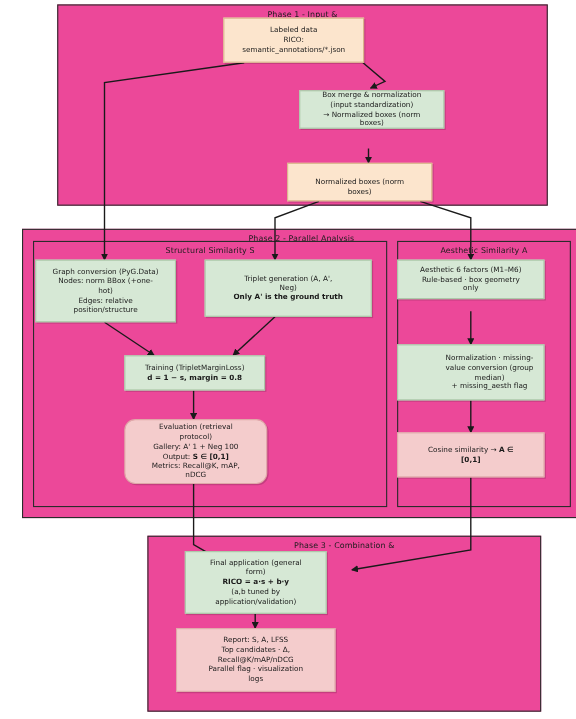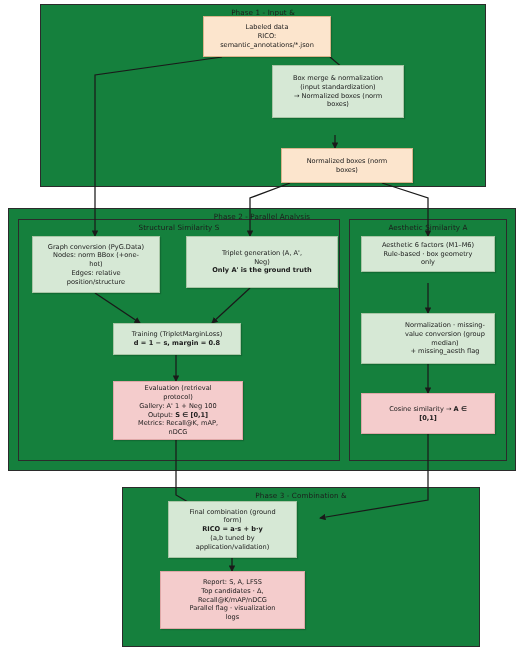--- a/index.html
+++ b/index.html
@@ -18,23 +18,24 @@
   svg#edges {
     position: absolute;
     left: 0;
     top: 0;
     width: 524px;
     height: 654px;
     pointer-events: none;
   }
   .cluster {
     position: absolute;
-    background: #15803d;
+    background: #ec4899;
     border: 1.3px solid #2b2b2b;
     box-sizing: border-box;
+    margin-left: 12px;
   }
   .cluster-label {
     position: absolute;
     left: 0;
     right: 0;
     text-align: center;
     font-size: 7.2px;
     color: #1c1c1c;
     letter-spacing: 0.1px;
     white-space: nowrap;
@@ -121,30 +122,30 @@
   </svg>
 
   <div class="node n-orange" style="left:203px; top:16px; width:128px; height:41px;">
     <span class="txt">
         <span style="display:block">Labeled data</span>
         <span style="display:block">RICO:</span>
         <span style="display:block">semantic_annotations/*.json</span>
       </span>
   </div>
 
-  <div class="node n-green" style="left:272px; top:65px; width:132px; height:53px;">
+  <div class="node n-green" style="left:272px; top:82px; width:132px; height:35px;">
     <span class="txt">
         <span style="display:block">Box merge &amp; normalization</span>
         <span style="display:block">(input standardization)</span>
         <span style="display:block">→ Normalized boxes (norm</span>
         <span style="display:block">boxes)</span>
       </span>
   </div>
 
-  <div class="node n-orange" style="left:281px; top:148px; width:132px; height:35px;">
+  <div class="node n-orange" style="left:261px; top:148px; width:132px; height:35px;align-items:flex-end;">
     <span class="txt">
         <span style="display:block">Normalized boxes (norm</span>
         <span style="display:block">boxes)</span>
       </span>
   </div>
 
   <div class="node n-green" style="left:32px; top:236px; width:128px; height:57px;">
     <span class="txt">
         <span style="display:block">Graph conversion (PyG.Data)</span>
         <span style="display:block">Nodes: norm BBox (+one-</span>
@@ -162,21 +163,21 @@
       </span>
   </div>
 
   <div class="node n-green" style="left:113px; top:323px; width:128px; height:32px;">
     <span class="txt">
         <span style="display:block">Training (TripletMarginLoss)</span>
         <span class="b" style="display:block">d = 1 − s, margin = 0.8</span>
       </span>
   </div>
 
-  <div class="node n-pink" style="left:113px; top:381px; width:130px; height:59px;">
+  <div class="node n-pink" style="left:113px; top:381px; width:130px; height:59px;border-radius:10px;">
     <span class="txt">
         <span style="display:block">Evaluation (retrieval</span>
         <span style="display:block">protocol)</span>
         <span style="display:block">Gallery: A' 1 + Neg 100</span>
         <span style="display:block">Output: <b>S ∈ [0,1]</b></span>
         <span style="display:block">Metrics: Recall@K, mAP,</span>
         <span style="display:block">nDCG</span>
       </span>
   </div>
 
@@ -199,21 +200,21 @@
 
   <div class="node n-pink" style="left:361px; top:393px; width:134px; height:41px;">
     <span class="txt">
         <span style="display:block">Cosine similarity → <b>A ∈</b></span>
         <span style="display:block;font-weight:bold">[0,1]</span>
       </span>
   </div>
 
   <div class="node n-green" style="left:168px; top:501px; width:129px; height:57px;">
     <span class="txt">
-        <span style="display:block">Final combination (ground</span>
+        <span style="display:block">Final application (general</span>
         <span style="display:block">form)</span>
         <span style="display:block;font-weight:bold">RICO = a·s + b·y</span>
         <span style="display:block">(a,b tuned by</span>
         <span style="display:block">application/validation)</span>
       </span>
   </div>
 
   <div class="node n-pink" style="left:160px; top:571px; width:145px; height:58px;">
     <span class="txt">
         <span style="display:block">Report: S, A, LFSS</span>

